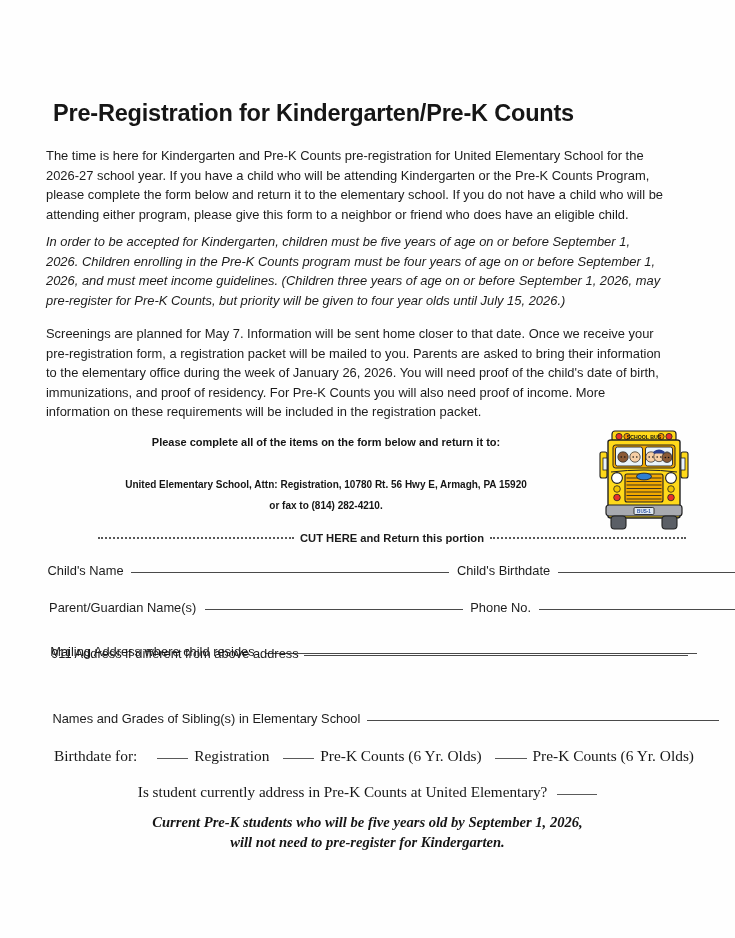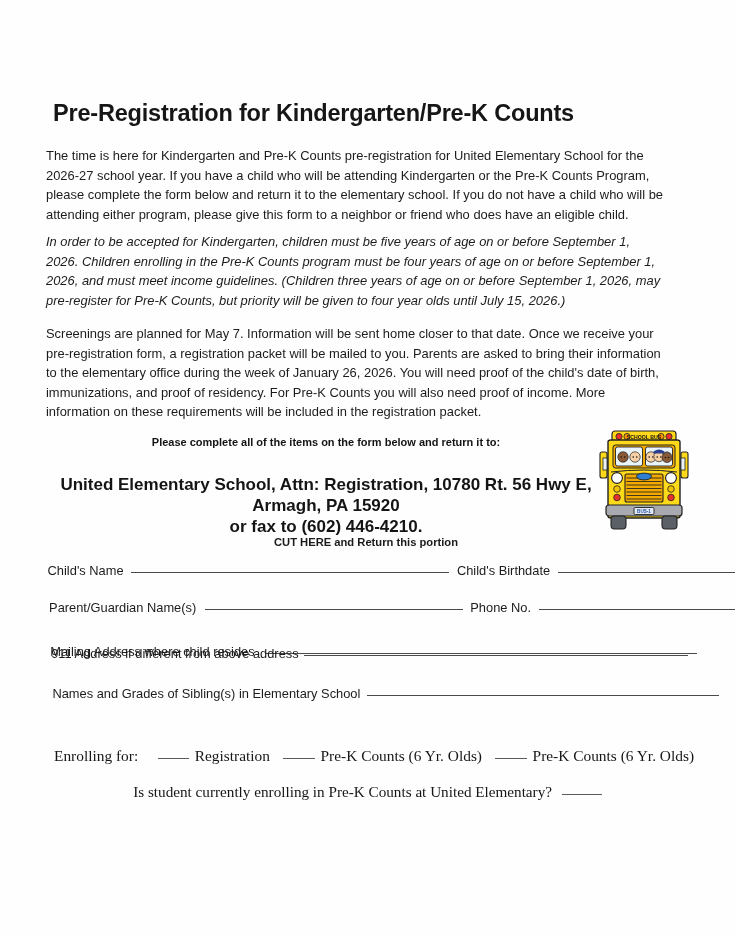--- a/index.html
+++ b/index.html
@@ -63,21 +63,21 @@
   #cb-line1 {
     top: 436px;
     left: 46px;
     width: 560px;
     font-size: 11px;
   }
   #cb-line2 {
     top: 474px;
     left: 42px;
     width: 568px;
-    font-size: 17px;
+    font-size: 10px;
     line-height: 21px;
   }
 
   
   .bus-wrap {
     position: absolute;
     top: 428px;
     left: 598px;
     width: 92px;
     height: 104px;
@@ -87,21 +87,20 @@
   
   .cut-row {
     position: absolute;
     top: 530px;
     left: 46px;
     width: 640px;
     height: 16px;
     display: flex;
     align-items: center;
     gap: 4px;
-    flex-direction: column;
   }
   .cut-dots {
     flex: 1 1 auto;
     height: 1px;
     border-top: 2px dotted #3a3a3a;
     opacity: 0.85;
   }
   .cut-dots.left  { margin-left: 52px; }
   .cut-dots.right { margin-right: 0px; }
   .cut-label {
@@ -130,21 +129,21 @@
     height: 1px;
     position: relative;
     top: -2px;
   }
   .gap-sm { display: inline-block; width: 6px; }
 
   #row-name      { top: 563px; }
   #row-parent    { top: 600px; }
   #row-mailing   { top: 637px; margin-top: 7px; }
   #row-911       { top: 646px; }
-  #row-siblings  { top: 686px; }
+  #row-siblings  { top: 711px; }
 
   
   .serif {
     font-family: "Liberation Serif", serif;
     color: #161616;
   }
   #row-enrolling {
     position: absolute;
     top: 747px;
     left: 54px;
@@ -193,21 +192,21 @@
 
   <div class="para" id="para-intro">The time is here for Kindergarten and Pre-K Counts pre-registration for United Elementary School for the 2026-27 school year.  If you have a child who will be attending Kindergarten or the Pre-K Counts Program, please complete the form below and return it to the elementary school.  If you do not have a child who will be attending either program, please give this form to a neighbor or friend who does have an eligible child.</div>
 
   <div class="para italic" id="para-age">In order to be accepted for Kindergarten, children must be five years of age on or before September 1, 2026.  Children enrolling in the Pre-K Counts program must be four years of age on or before September 1, 2026, and must meet income guidelines. (Children three years of age on or before September 1, 2026, may pre-register for Pre-K Counts, but priority will be given to four year olds until July 15, 2026.)</div>
 
   <div class="para" id="para-screen">Screenings are planned for May 7. Information will be sent home closer to that date. Once we receive your pre-registration form, a registration packet will be mailed to you. Parents are asked to bring their information to the elementary office during the week of January 26, 2026. You will need proof of the child's date of birth, immunizations, and proof of residency. For Pre-K Counts you will also need proof of income. More information on these requirements will be included in the registration packet.</div>
 
   <div class="center-bold" id="cb-line1">Please complete all of the items on the form below and return it to:</div>
   <div class="center-bold" id="cb-line2">
     <div>United Elementary School, Attn: Registration, 10780 Rt. 56 Hwy E, Armagh, PA  15920</div>
-    <div>or fax to (602) 446-4210.</div>
+    <div>or fax to (814) 282-4210.</div>
   </div>
 
   <div class="bus-wrap">
     <svg class="bus-svg" viewBox="0 0 92 104" xmlns="http://www.w3.org/2000/svg">
 
       <rect x="2" y="24" width="7" height="26" rx="2" fill="#ffd91a" stroke="#222" stroke-width="1.1"></rect>
       <rect x="83" y="24" width="7" height="26" rx="2" fill="#ffd91a" stroke="#222" stroke-width="1.1"></rect>
       <rect x="5" y="30" width="4" height="12" fill="#e9f4fb" stroke="#222" stroke-width="0.8"></rect>
       <rect x="83" y="30" width="4" height="12" fill="#e9f4fb" stroke="#222" stroke-width="0.8"></rect>
 
@@ -321,34 +320,38 @@
     <span class="field-label">911 Address if different from above address</span>
     <span class="rule" style="width:384px"></span>
   </div>
 
   <div class="field-row" id="row-siblings">
     <span class="field-label">Names and Grades of Sibling(s) in Elementary School</span>
     <span class="rule" style="width:352px"></span>
   </div>
 
   <div class="serif" id="row-enrolling">
-    <span>Enrolling for:</span>
+    <span>Birthdate for:</span>
     <span style="width:26px;display:inline-block"></span>
     <span class="blank-short"></span>
     <span style="width:8px;display:inline-block"></span>
     <span>Registration</span>
     <span style="width:18px;display:inline-block"></span>
     <span class="blank-short"></span>
     <span style="width:8px;display:inline-block"></span>
     <span>Pre-K Counts (6 Yr. Olds)</span>
     <span style="width:18px;display:inline-block"></span>
     <span class="blank-short"></span>
     <span style="width:8px;display:inline-block"></span>
     <span>Pre-K Counts (6 Yr. Olds)</span>
   </div>
 
   <div class="serif" id="row-currently">
-    <span>Is student currently enrolling in Pre-K Counts at United Elementary?</span>
+    <span>Is student currently address in Pre-K Counts at United Elementary?</span>
     <span class="blank-short"></span>
   </div>
 
+  <div class="serif bottom-note">
+    <div>Current Pre-K students who will be five years old by September 1, 2026,</div>
+    <div>will not need to pre-register for Kindergarten.</div>
+  </div>
 
 </div>
 
 </body></html>

